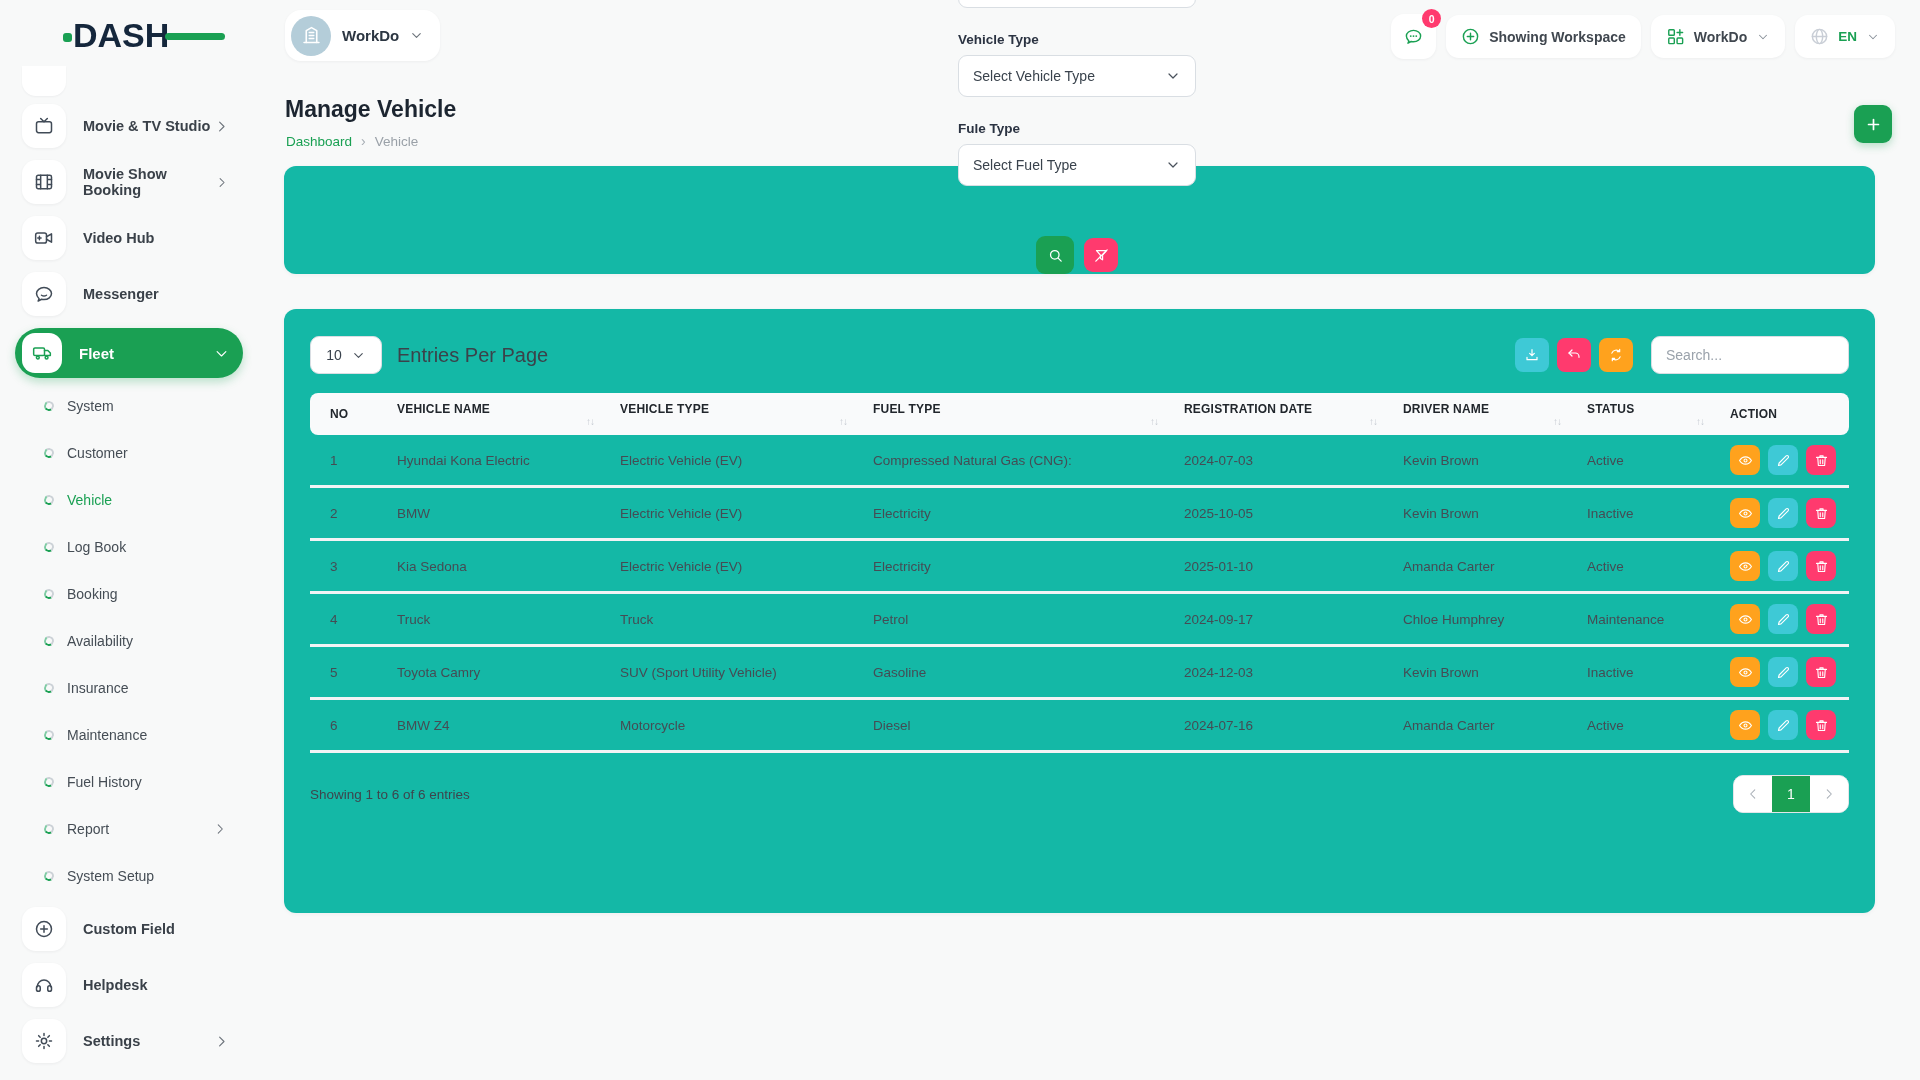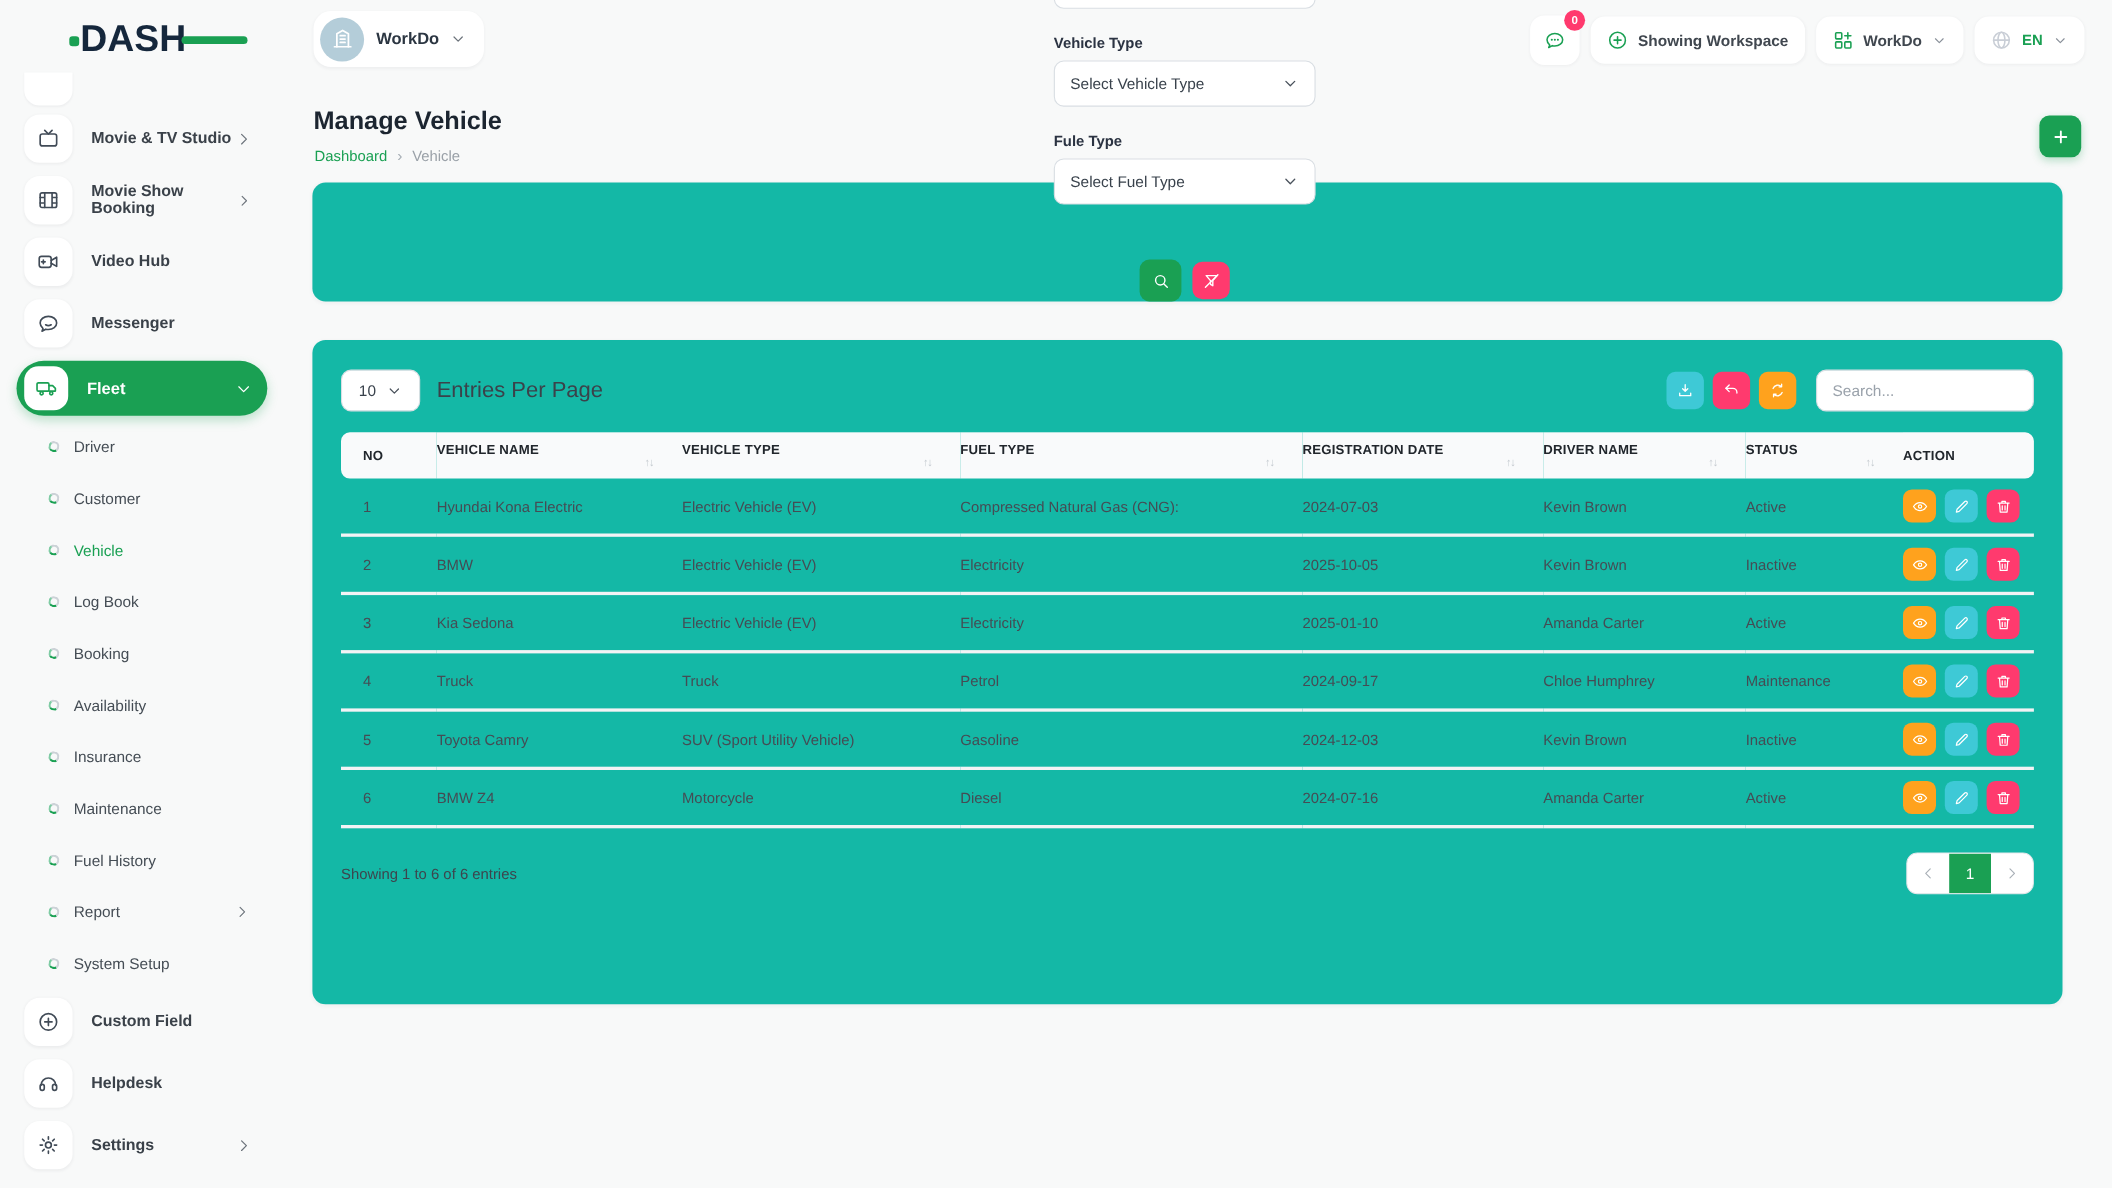--- a/index.html
+++ b/index.html
@@ -186,21 +186,21 @@
         </span>
         <span class="nav-label">Fleet</span>
         <svg class="nav-chev" viewBox="0 0 24 24">
             <polyline points="5 9 12 16 19 9"></polyline>
           </svg>
       </div>
 
       <div class="sub-list">
         <div class="sub-item">
           <span class="bullet"></span>
-          <span class="sub-label">Driver</span>
+          <span class="sub-label">System</span>
         </div>
         <div class="sub-item">
           <span class="bullet"></span>
           <span class="sub-label">Customer</span>
         </div>
         <div class="sub-item active">
           <span class="bullet"></span>
           <span class="sub-label">Vehicle</span>
         </div>
         <div class="sub-item">

